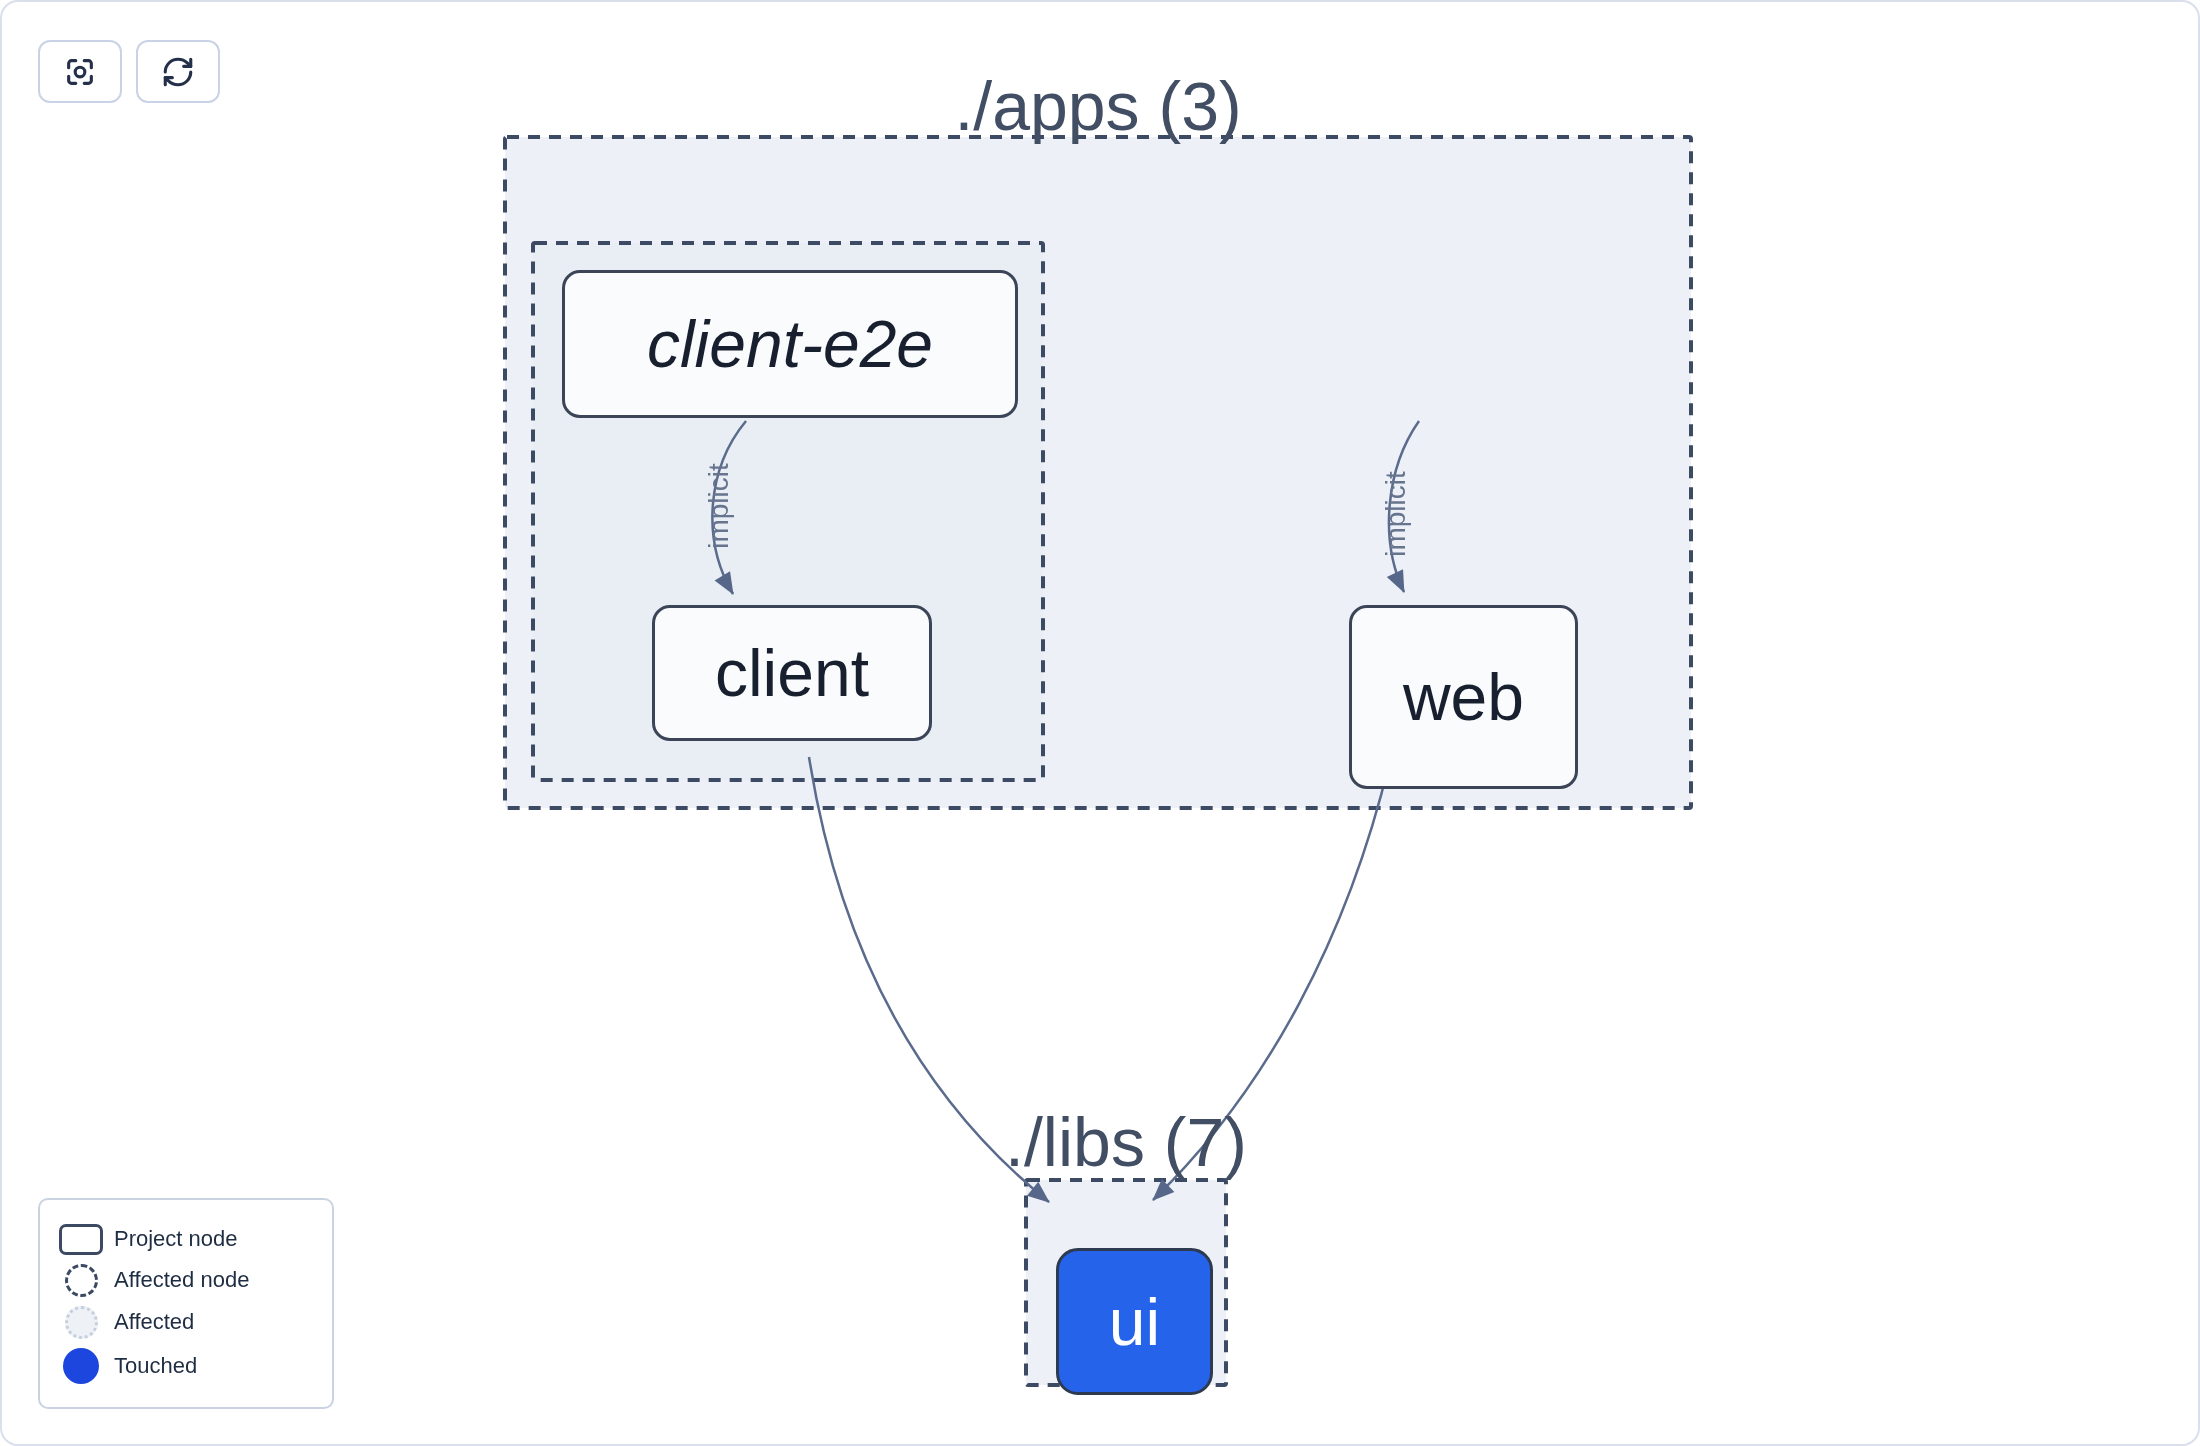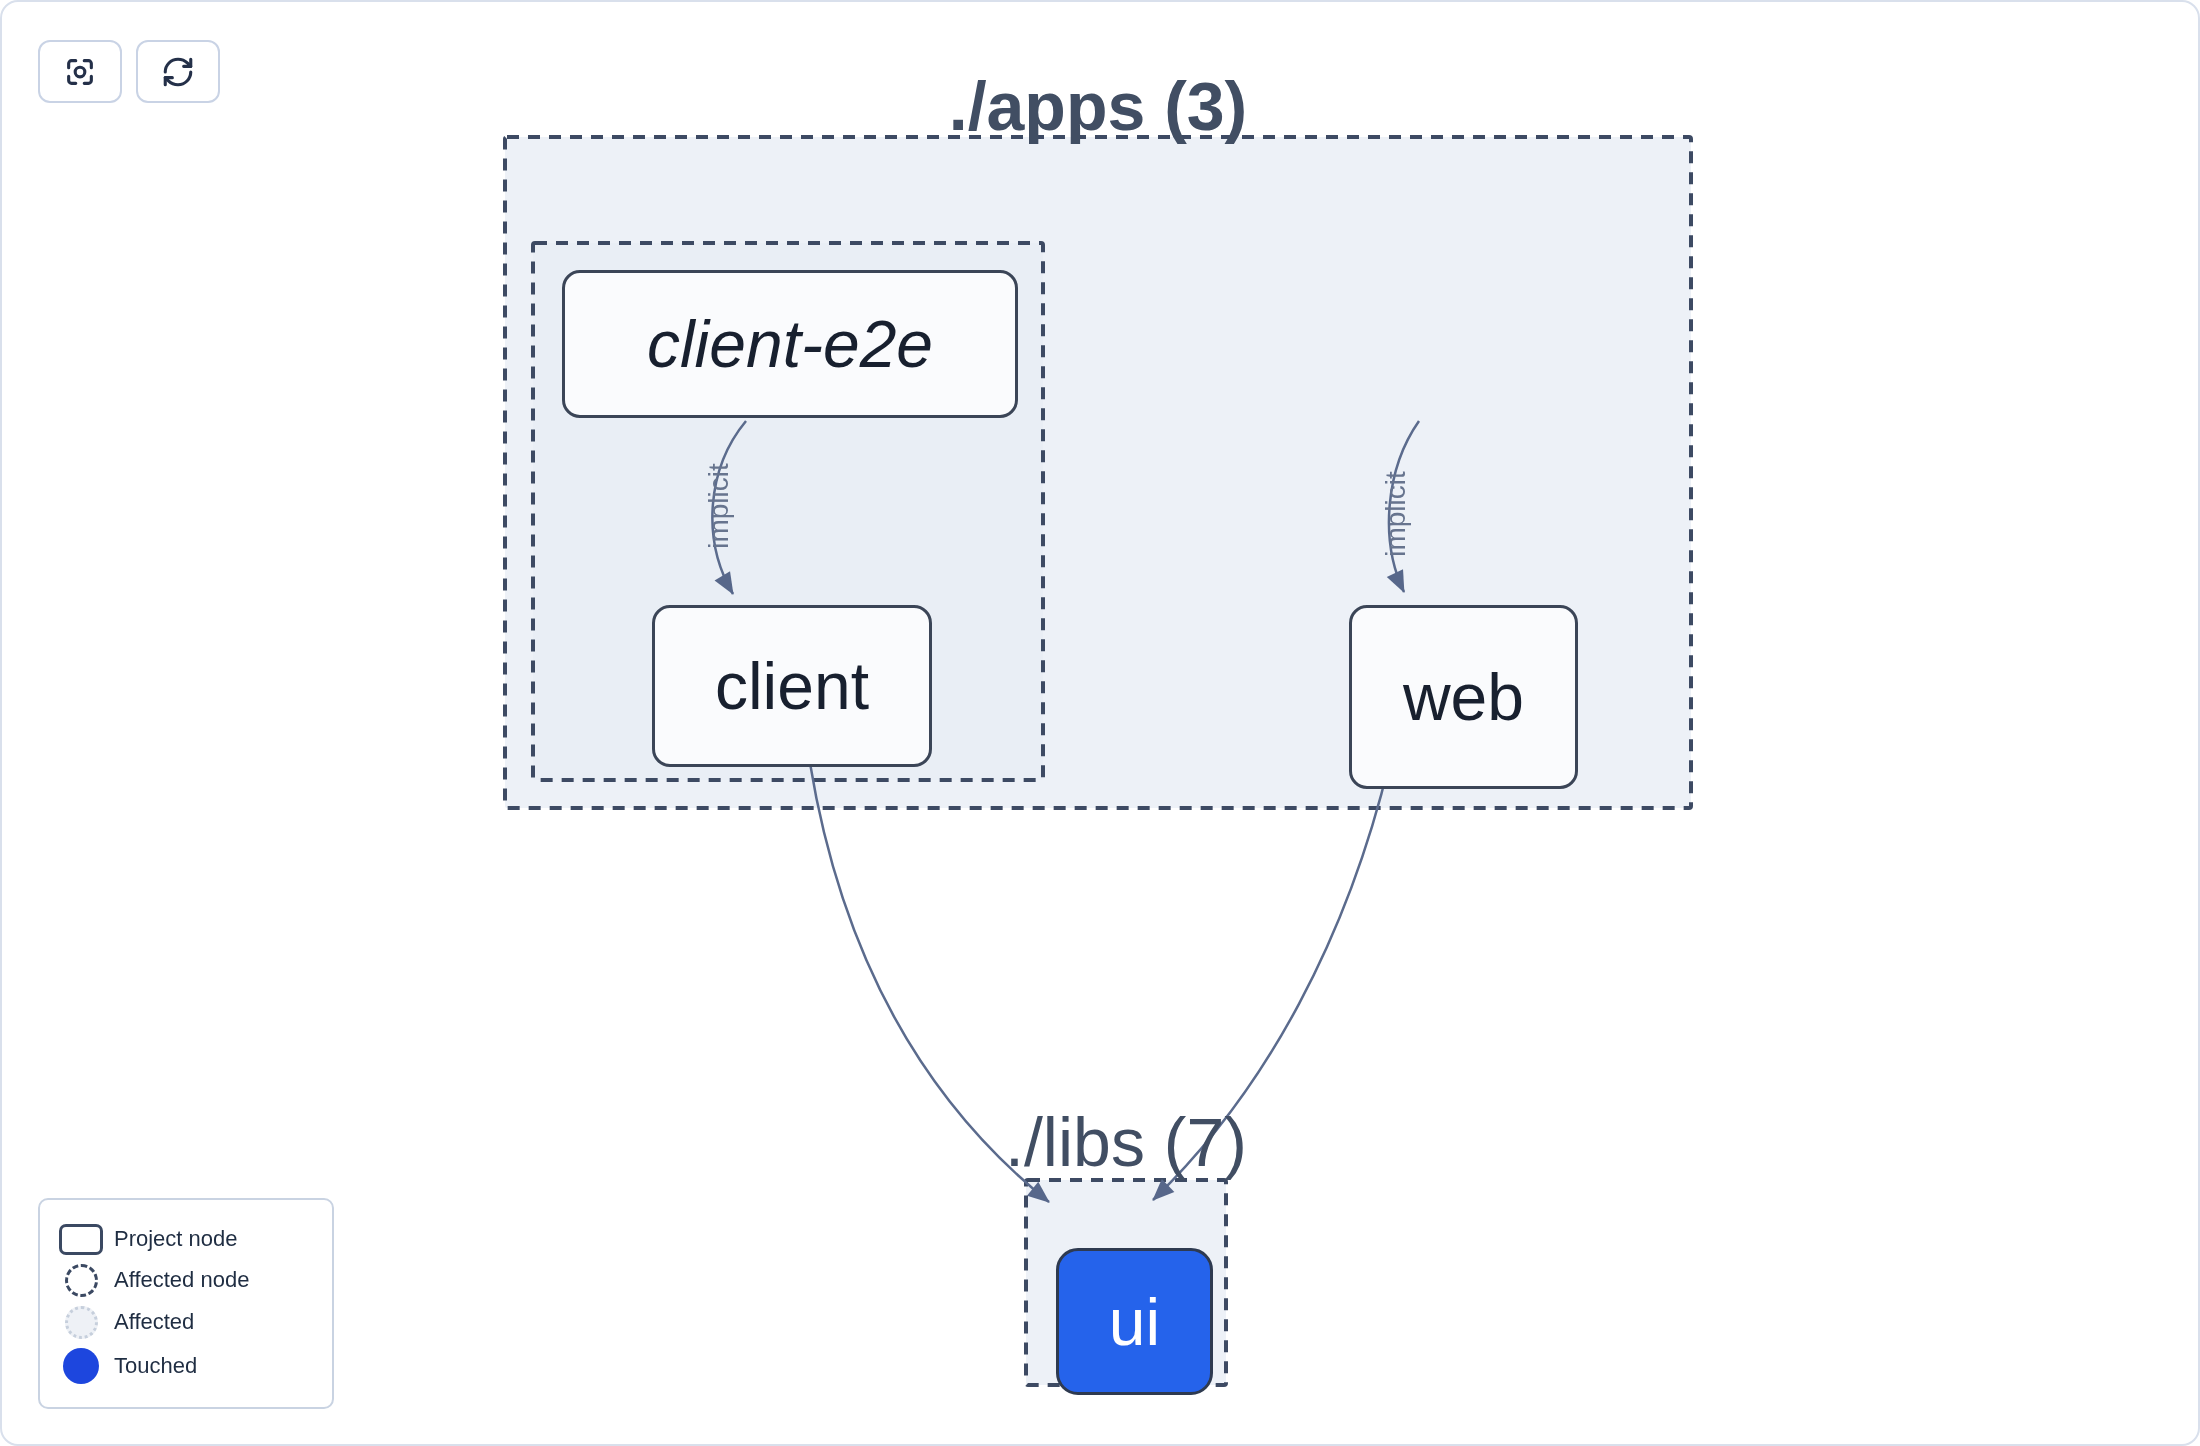--- a/index.html
+++ b/index.html
@@ -48,30 +48,30 @@
       <marker id="arrow" markerUnits="userSpaceOnUse" markerWidth="26" markerHeight="26" refX="23" refY="13" orient="auto">
         <path d="M2 4 L24 13 L2 22 Z" fill="#57678a"></path>
       </marker>
     </defs>
     <path d="M 746 421 C 707 468 701 540 733 594" fill="none" stroke="#5b6b8d" stroke-width="2.5" marker-end="url(#arrow)"></path>
     <path d="M 1419 421 C 1386 468 1379 540 1404 592" fill="none" stroke="#5b6b8d" stroke-width="2.5" marker-end="url(#arrow)"></path>
     <path d="M 809 757 C 838 940 912 1092 1049 1202" fill="none" stroke="#5b6b8d" stroke-width="2.5" marker-end="url(#arrow)"></path>
     <path d="M 1391 756 C 1349 935 1267 1090 1153 1200" fill="none" stroke="#5b6b8d" stroke-width="2.5" marker-end="url(#arrow)"></path>
   </svg>
 
-  <div class="container-label" style="left:505px;top:72px;width:1186px;font-weight:bold;">./apps (3)</div>
+  <div class="container-label" style="left:505px;top:72px;width:1186px;">./apps (3)</div>
   <div class="container-label" style="left:926px;top:1108px;width:400px;">./libs (7)</div>
 
   <div class="edge-label" style="left:659px;top:491px;">implicit</div>
   <div class="edge-label" style="left:1336px;top:499px;">implicit</div>
 
   <div class="pnode" style="left:562px;top:270px;width:456px;height:148px;font-style:italic;">
     <span>client-e2e</span>
   </div>
-  <div class="pnode" style="left:652px;top:605px;width:280px;height:162px;">
+  <div class="pnode" style="left:652px;top:605px;width:280px;height:136px;">
     <span>client</span>
   </div>
   <div class="pnode" style="left:1349px;top:605px;width:229px;height:184px;">
     <span>web</span>
   </div>
   <div class="pnode touched" style="left:1056px;top:1212px;width:157px;height:147px;margin-top:36px;">
     <span>ui</span>
   </div>
 
   <div class="tool-btn" style="left:38px;top:40px;">

